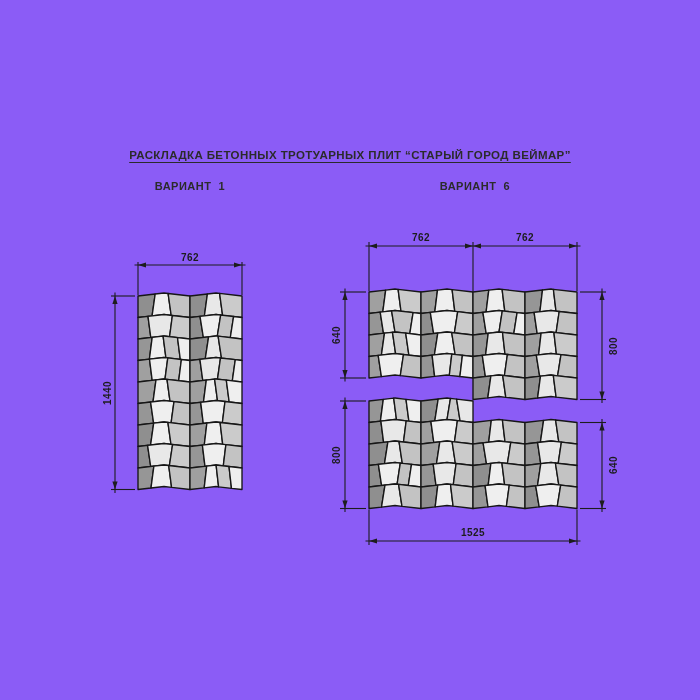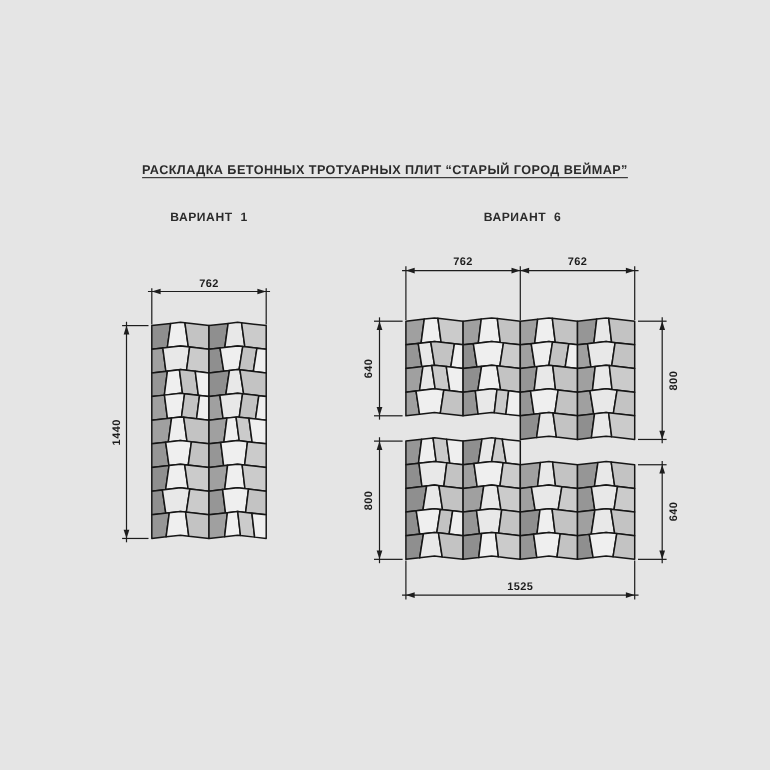--- a/index.html
+++ b/index.html
@@ -1,21 +1,21 @@
 <!DOCTYPE html>
 <html><head>
 <meta charset="utf-8">
 <style>
   html,body{margin:0;padding:0;background:#fff;}
-  .page{position:relative;width:700px;height:700px;background:#e5e5e5;overflow:hidden;
+  .page{position:relative;width:700px;height:700px;background:#8b5cf6;overflow:hidden;
         font-family:"Liberation Sans",sans-serif;}
   .title{position:absolute;top:149px;left:0;width:700px;text-align:center;
          font-size:11.5px;font-weight:bold;letter-spacing:.4px;color:#2b2b2b;
          text-decoration:underline;text-underline-offset:3px;white-space:pre;}
-  .variant-label{position:absolute;top:192px;font-size:11px;font-weight:bold;
+  .variant-label{position:absolute;top:180px;font-size:11px;font-weight:bold;
          letter-spacing:.5px;color:#2b2b2b;text-align:center;white-space:pre;}
   .variant-label.v1{left:120px;width:140px;}
   .variant-label.v2{left:369px;width:212px;}
   svg{position:absolute;left:0;top:0;}
   .dim-label{font-family:"Liberation Sans",sans-serif;font-size:10px;font-weight:bold;
          fill:#1c1c1c;letter-spacing:.4px;}
 </style>
 </head>
 <body>
 

